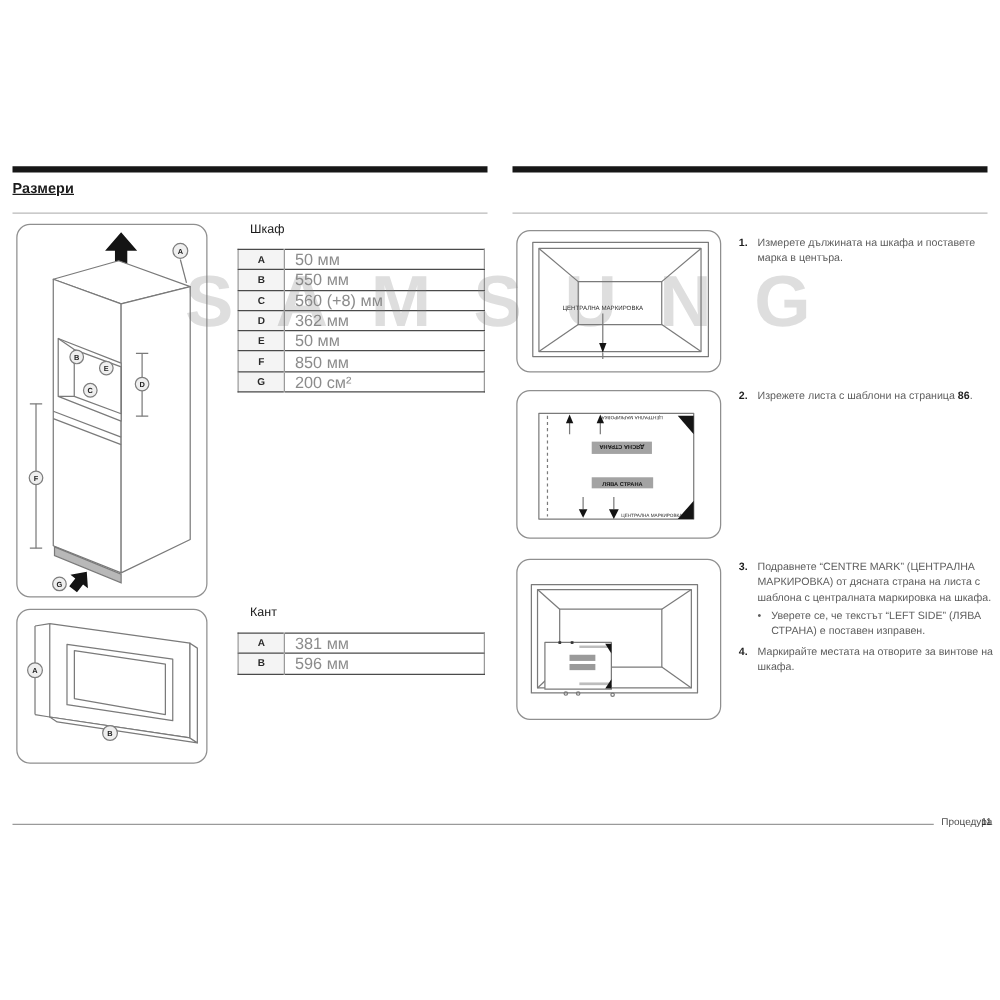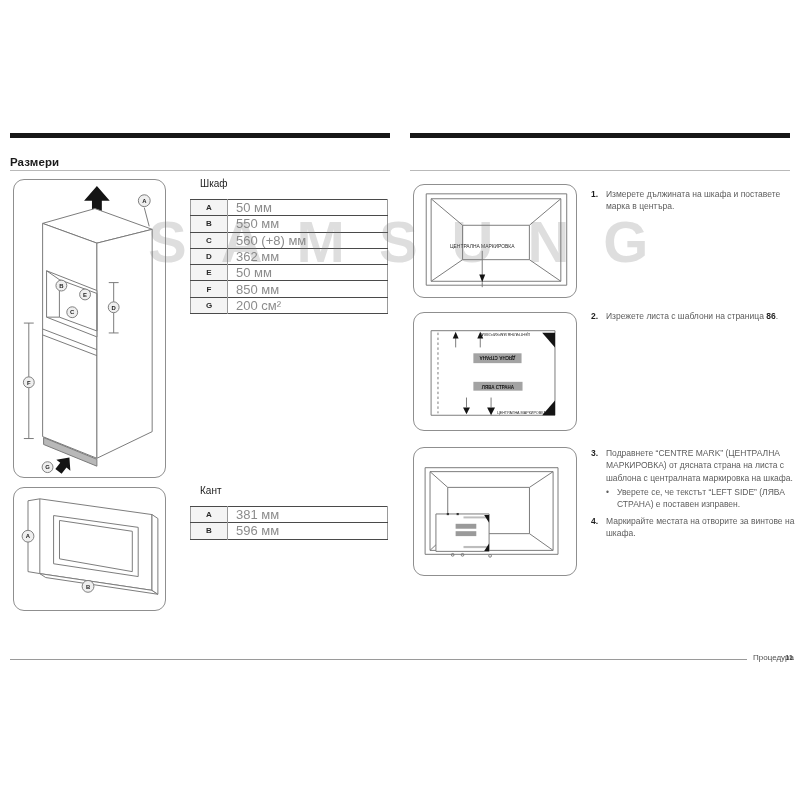--- a/index.html
+++ b/index.html
@@ -4,21 +4,21 @@
 <style>
   html,body{margin:0;padding:0;background:#fff;}
   #page{position:relative;width:800px;height:800px;background:#ffffff;
         font-family:"Liberation Sans",sans-serif;overflow:hidden;}
 
   .topbar{position:absolute;height:5px;background:#171717;}
   #topbar-left{left:10px;top:133px;width:380px;}
   #topbar-right{left:410px;top:133px;width:380px;}
 
   .section-title{position:absolute;font-size:11.5px;font-weight:bold;color:#1b1b1b;letter-spacing:.1px;}
-  #title-left{left:10px;top:156px;}
+  #title-left{left:10px;top:145px;text-decoration:underline;}
   #title-right{left:410px;top:153px;}
   .rule{position:absolute;height:1px;background:#b9b9b9;}
   #rule-left{left:10px;top:170px;width:380px;}
   #rule-right{left:410px;top:170px;width:380px;}
 
   .fig{position:absolute;border:1.5px solid #8f8f8f;border-radius:11px;background:#fff;box-sizing:border-box;}
   #fig-cabinet{left:13px;top:179px;width:153px;height:299px;}
   #fig-trim{left:13px;top:487px;width:153px;height:124px;}
   #fig-centermark{left:413px;top:184px;width:164px;height:114px;}
   #fig-template{left:413px;top:312px;width:164px;height:119px;}

